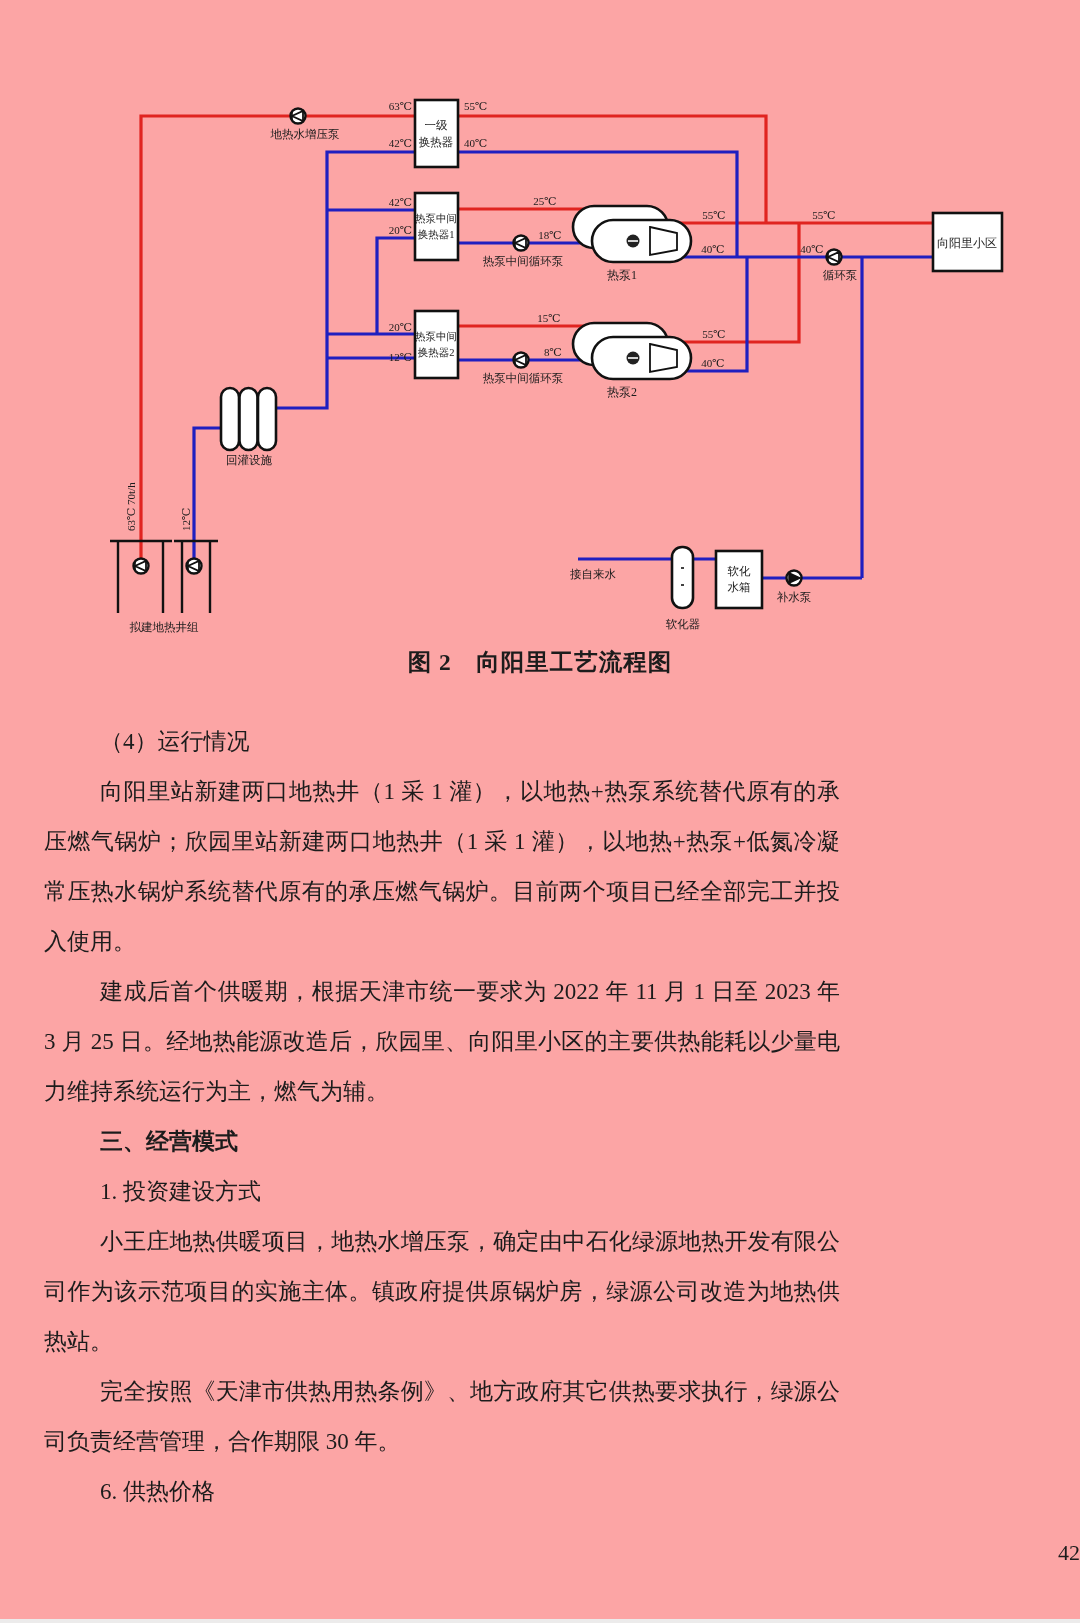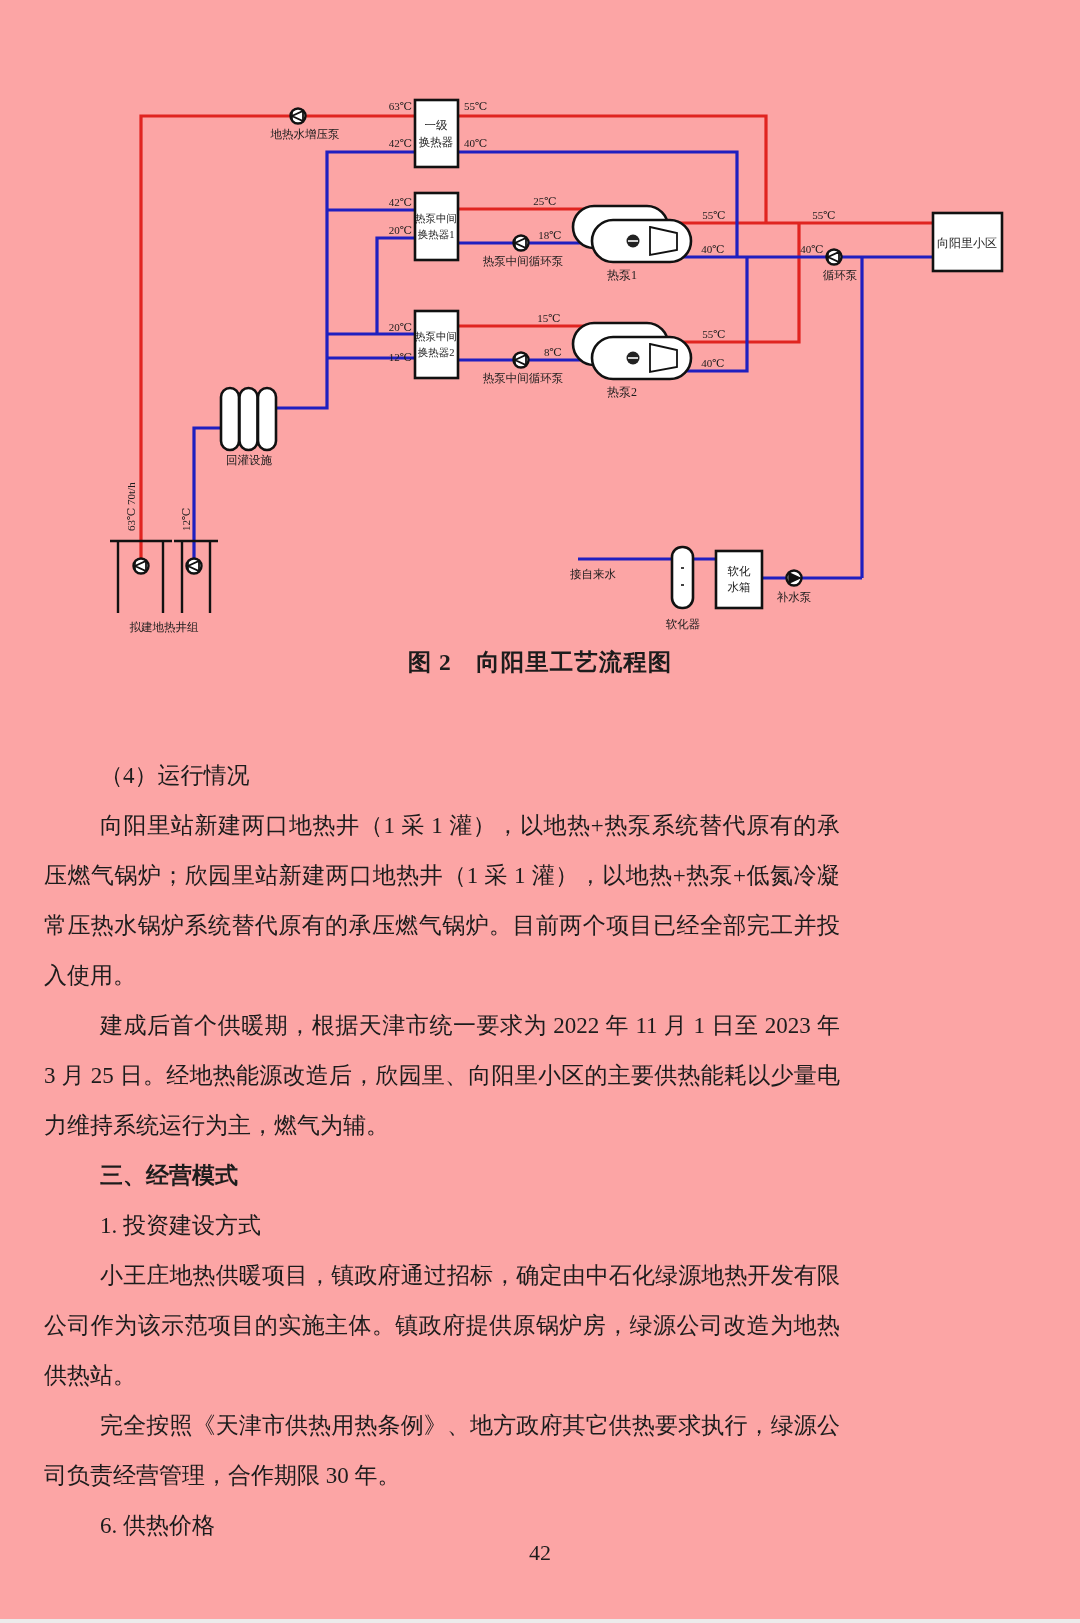--- a/index.html
+++ b/index.html
@@ -13,25 +13,25 @@
   .eq-line{stroke:#111;stroke-width:2.4;fill:none;}
   .pump-circle{fill:#ffffff;stroke:#111;stroke-width:2.4;}
   .pump-tri{fill:#ffffff;stroke:#111;stroke-width:1.8;}
   .pump-tri-filled{fill:#111;stroke:#111;stroke-width:1.5;}
   .t-temp{font-size:11px;}
   .t-eq{font-size:11.5px;}
   .t-eq-s{font-size:10.5px;}
   .t-com{font-size:12px;}
   .caption{position:absolute;top:646px;left:0;width:100%;text-align:center;
            font-size:23.5px;font-weight:bold;letter-spacing:1px;}
-  .content{position:absolute;top:751px;left:0;width:904px;padding:0;}
+  .content{position:absolute;top:717px;left:0;width:904px;padding:0;}
   .content p{margin:0;padding:0 64px 0 44px;font-size:23px;line-height:50px;
              text-align:justify;text-indent:56px;}
   .content p.bold{font-weight:bold;}
-  .pageno{position:absolute;top:1540px;left:0;width:100%;text-align:center;font-size:22px;}
+  .pageno{position:absolute;top:1540px;left:0;width:100%;text-align:right;font-size:22px;}
   .bottom-edge{position:absolute;left:0;bottom:0;width:100%;height:4px;background:#ecebeb;}
 </style>
 </head>
 <body>
 
 <div class="page">
 
   <svg width="1080" height="660" viewBox="0 0 1080 660">
 
     <g>
@@ -188,21 +188,21 @@
   </svg>
 
   <div class="caption">图 2　向阳里工艺流程图</div>
 
   <div class="content">
     <p>（4）运行情况</p>
     <p>向阳里站新建两口地热井（1 采 1 灌），以地热+热泵系统替代原有的承压燃气锅炉；欣园里站新建两口地热井（1 采 1 灌），以地热+热泵+低氮冷凝常压热水锅炉系统替代原有的承压燃气锅炉。目前两个项目已经全部完工并投入使用。</p>
     <p>建成后首个供暖期，根据天津市统一要求为 2022 年 11 月 1 日至 2023 年 3 月 25 日。经地热能源改造后，欣园里、向阳里小区的主要供热能耗以少量电力维持系统运行为主，燃气为辅。</p>
     <p class="bold">三、经营模式</p>
     <p>1. 投资建设方式</p>
-    <p>小王庄地热供暖项目，镇政府通过招标，确定由中石化绿源地热开发有限公司作为该示范项目的实施主体。镇政府提供原锅炉房，绿源公司改造为地热供热站。</p>
+    <p>小王庄地热供暖项目，地热水增压泵，确定由中石化绿源地热开发有限公司作为该示范项目的实施主体。镇政府提供原锅炉房，绿源公司改造为地热供热站。</p>
     <p>完全按照《天津市供热用热条例》、地方政府其它供热要求执行，绿源公司负责经营管理，合作期限 30 年。</p>
     <p>6. 供热价格</p>
   </div>
 
   <div class="pageno">42</div>
 
   <div class="bottom-edge"></div>
 </div>
 
 </body></html>

